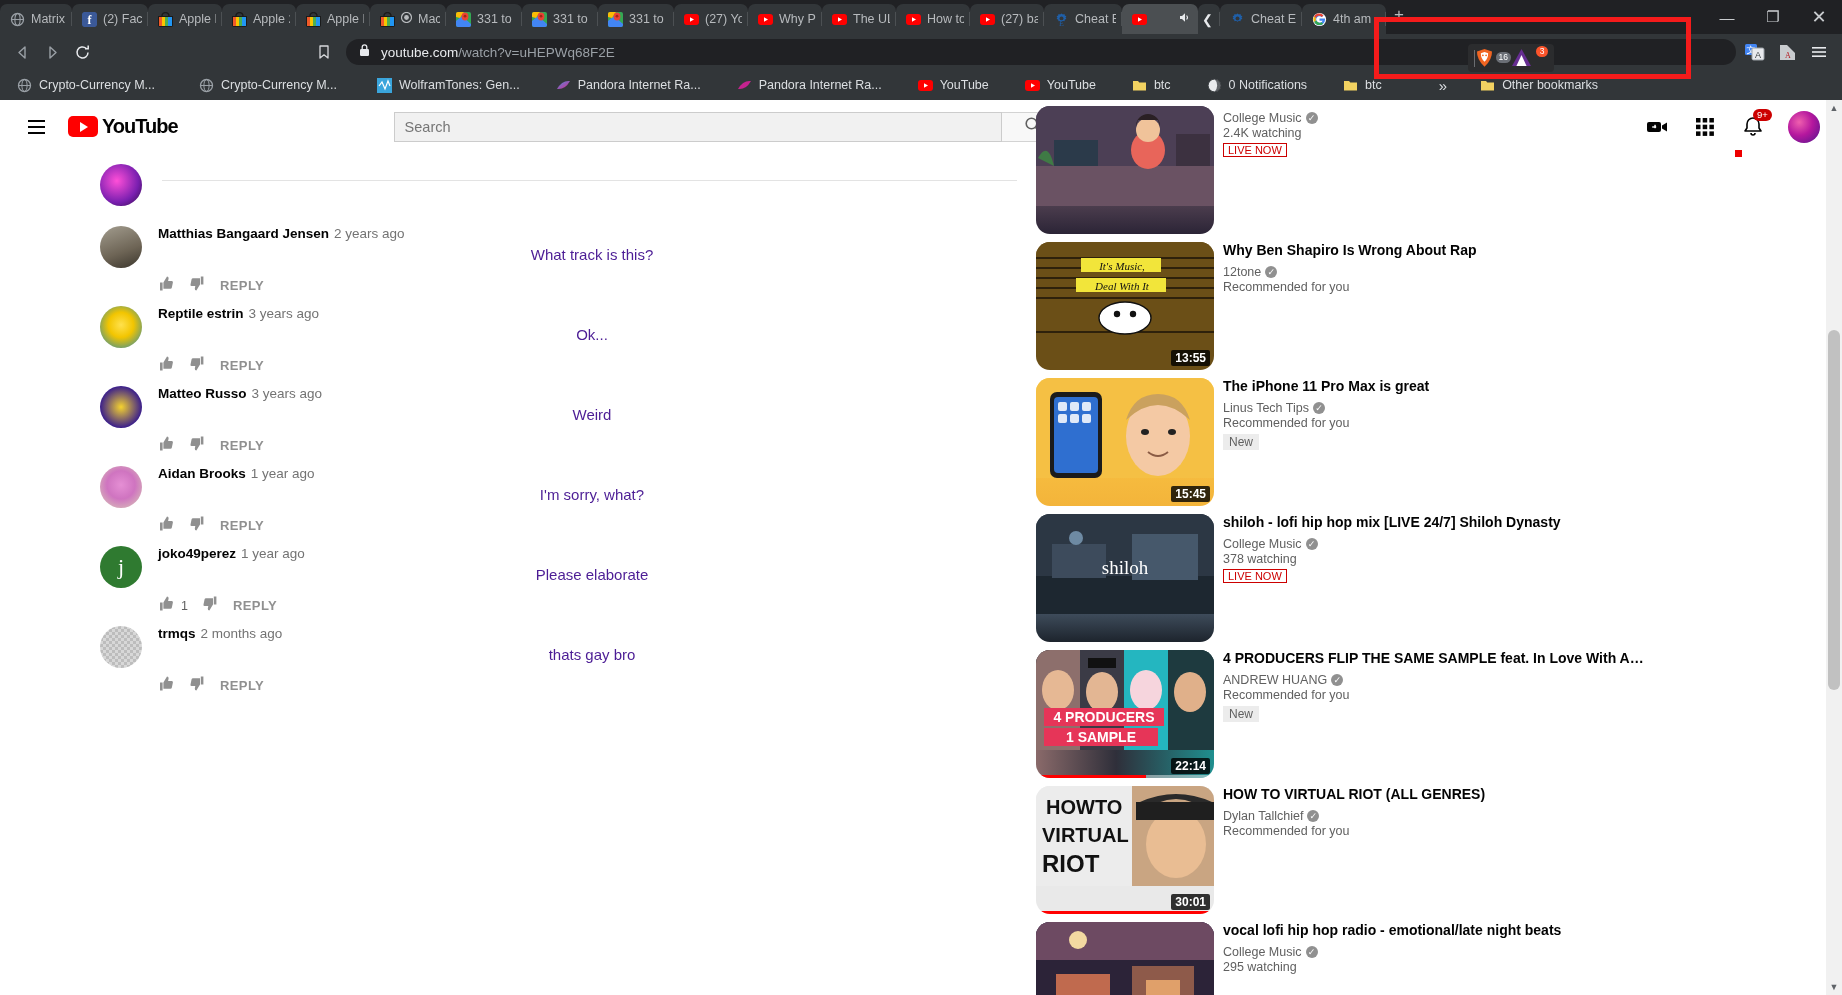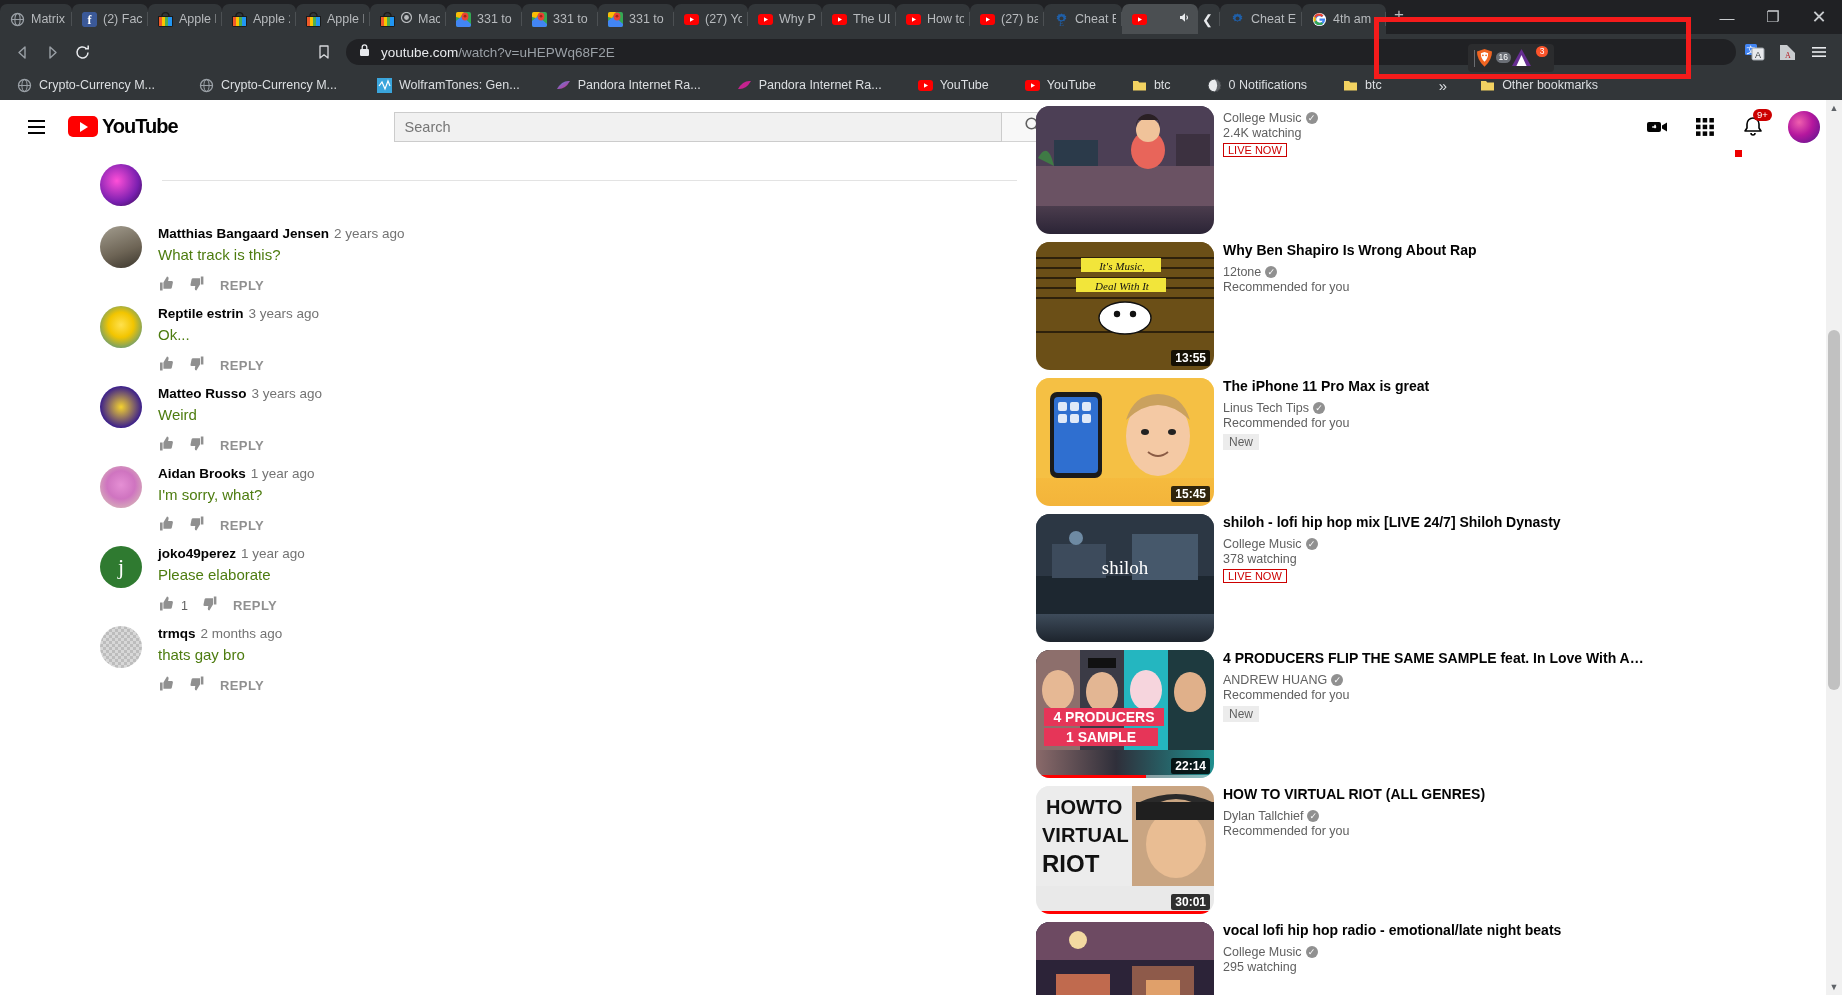--- a/index.html
+++ b/index.html
@@ -93,21 +93,21 @@
   .content { display:flex; padding:0 24px 0 24px; height:calc(100% - 54px); }
   .left { width:1002px; padding-left:76px; padding-top:4px; }
   .right { width:auto; padding-left:10px; padding-top:0; }
 
   .comment { display:flex; gap:16px; padding:10px 0 0 0; }
   .cavatar { width:42px; height:42px; border-radius:50%; flex:0 0 42px; }
   .cbody { flex:1; }
   .chead { font-size:13.5px; }
   .chead .cname { font-weight:bold; color:#030303; }
   .chead .ctime { color:#737373; margin-left:5px; }
-  .ctext { font-size:15px; color:#4d7c0f; margin-top:5px; }
+  .ctext { font-size:15px; color:#4c1d95; margin-top:5px;text-align:center; }
   .cactions { display:flex; align-items:center; gap:14px; margin-top:12px; color:#909090; }
   .cactions .likes { font-size:12.5px; color:#606060; margin-left:-8px; }
   .cactions .reply { font-size:13px; font-weight:bold; color:#909090; letter-spacing:.4px; }
 
   .topdivider { height:1px; background:#e3e3e3; width:855px; margin-left:60px; }
   .partialav { width:42px; height:42px; border-radius:50%; position:absolute; }
 
   
   .sv { display:flex; gap:9px; margin-bottom:8px; }
   .svthumb { width:178px; height:128px; flex:0 0 178px; position:relative;

